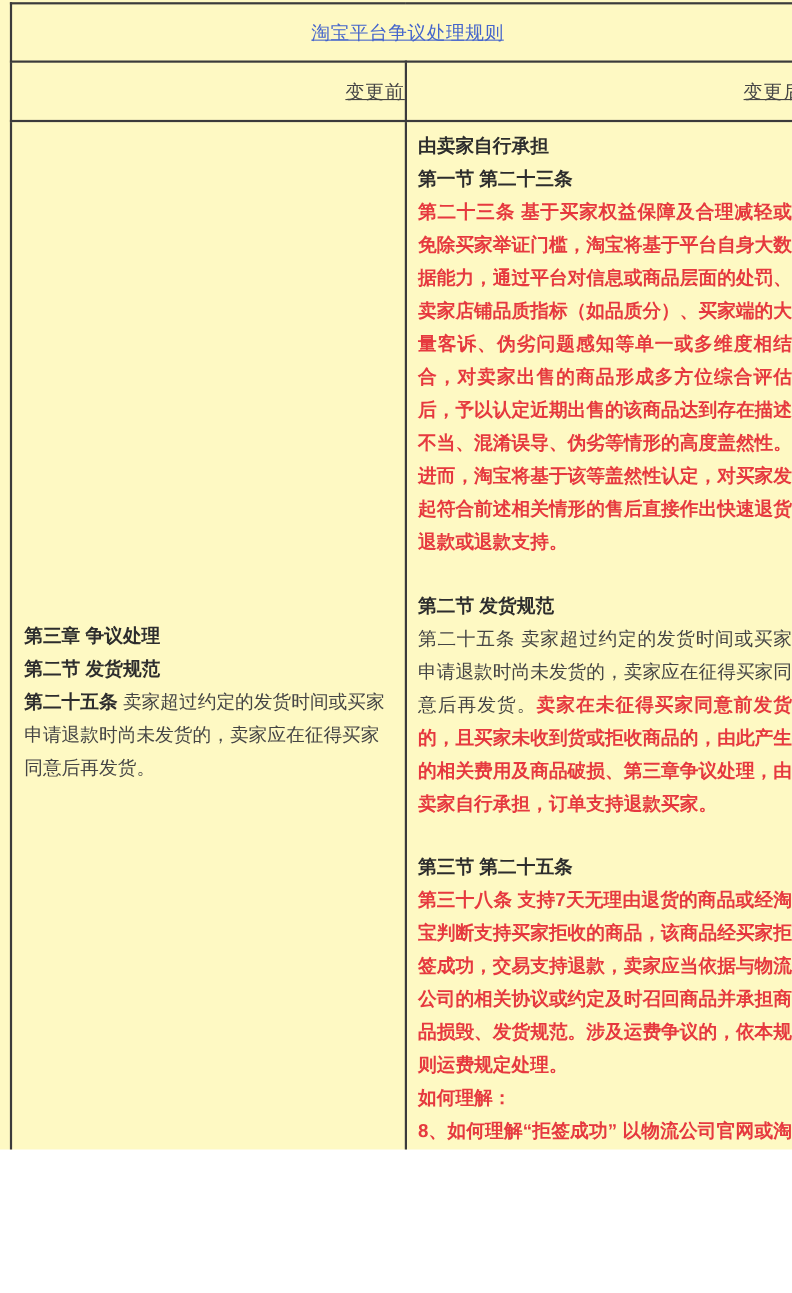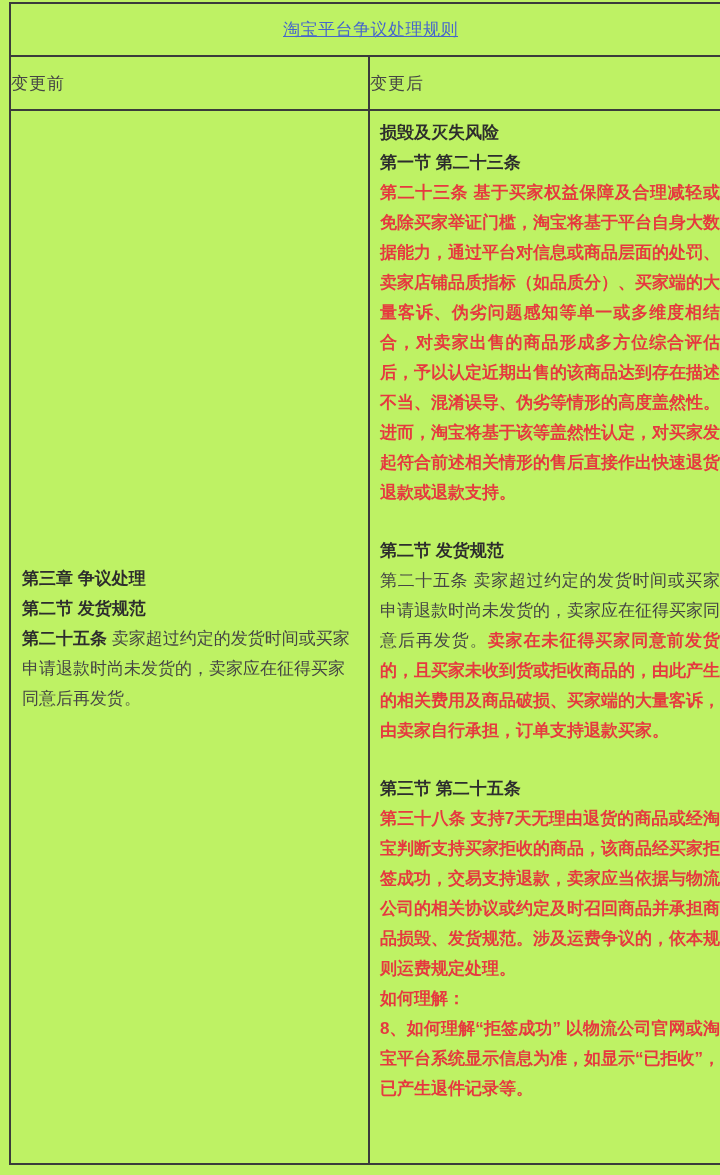--- a/index.html
+++ b/index.html
@@ -4,23 +4,23 @@
 <style>
   * { margin: 0; padding: 0; box-sizing: border-box; }
   html, body { background: #ffffff; }
   body {
     width: 720px; height: 1175px;
     font-family: "Liberation Sans", "DejaVu Sans", sans-serif;
     overflow: hidden;
   }
   .viewport {
     position: relative;
-    width: 720px; height: 1175px;
+    width: 720px; height: 1045px;
     overflow: hidden;
-    background: #bef264;
+    background: #fef9c3;
   }
   table.doc {
     position: absolute;
     left: 9px; top: 2px;
     width: 721px;
     table-layout: fixed;
     border-collapse: collapse;
   }
   table.doc td {
     border: 2px solid #3b3b3b;
@@ -34,24 +34,25 @@
   }
   .title-link {
     color: #4666cc;
     text-decoration: underline;
     font-size: 17px;
     letter-spacing: 0.5px;
     cursor: pointer;
   }
   .col-header {
     height: 54px;
-    text-align: left;
+    text-align: right;
     vertical-align: middle;
     color: #3d3d3d;
     letter-spacing: 1px;
+    text-decoration: underline;
   }
   .body-row td { height: 1054px; }
   .before-cell {
     vertical-align: middle;
     padding: 4px 12px 0 11px;
     margin-top: 36px;
   }
   .after-cell {
     vertical-align: top;
     padding: 7px 10px 8px 10px;
@@ -84,25 +85,25 @@
         <td class="col-header">变更前</td>
         <td class="col-header">变更后</td>
       </tr>
       <tr class="body-row">
         <td class="before-cell">
           <p class="b">第三章 争议处理</p>
           <p class="b">第二节 发货规范</p>
           <p><span class="b">第二十五条</span><span> 卖家超过约定的发货时间或买家申请退款时尚未发货的，卖家应在征得买家同意后再发货。</span></p>
         </td>
         <td class="after-cell">
-          <p class="b">损毁及灭失风险</p>
+          <p class="b">由卖家自行承担</p>
           <p class="b">第一节 第二十三条</p>
           <p class="red">第二十三条 基于买家权益保障及合理减轻或免除买家举证门槛，淘宝将基于平台自身大数据能力，通过平台对信息或商品层面的处罚、卖家店铺品质指标（如品质分）、买家端的大量客诉、伪劣问题感知等单一或多维度相结合，对卖家出售的商品形成多方位综合评估后，予以认定近期出售的该商品达到存在描述不当、混淆误导、伪劣等情形的高度盖然性。进而，淘宝将基于该等盖然性认定，对买家发起符合前述相关情形的售后直接作出快速退货退款或退款支持。</p>
           <p class="b gap">第二节 发货规范</p>
-          <p><span>第二十五条 卖家超过约定的发货时间或买家申请退款时尚未发货的，卖家应在征得买家同意后再发货。</span><span class="red">卖家在未征得买家同意前发货的，且买家未收到货或拒收商品的，由此产生的相关费用及商品破损、买家端的大量客诉，由卖家自行承担，订单支持退款买家。</span></p>
+          <p><span>第二十五条 卖家超过约定的发货时间或买家申请退款时尚未发货的，卖家应在征得买家同意后再发货。</span><span class="red">卖家在未征得买家同意前发货的，且买家未收到货或拒收商品的，由此产生的相关费用及商品破损、第三章争议处理，由卖家自行承担，订单支持退款买家。</span></p>
           <p class="b gap">第三节 第二十五条</p>
           <p class="red">第三十八条 支持7天无理由退货的商品或经淘宝判断支持买家拒收的商品，该商品经买家拒签成功，交易支持退款，卖家应当依据与物流公司的相关协议或约定及时召回商品并承担商品损毁、发货规范。涉及运费争议的，依本规则运费规定处理。</p>
           <p class="red">如何理解：</p>
           <p class="red">8、如何理解“拒签成功” 以物流公司官网或淘宝平台系统显示信息为准，如显示“已拒收”，已产生退件记录等。</p>
         </td>
       </tr>
     </tbody>
   </table>
 </div>
 

